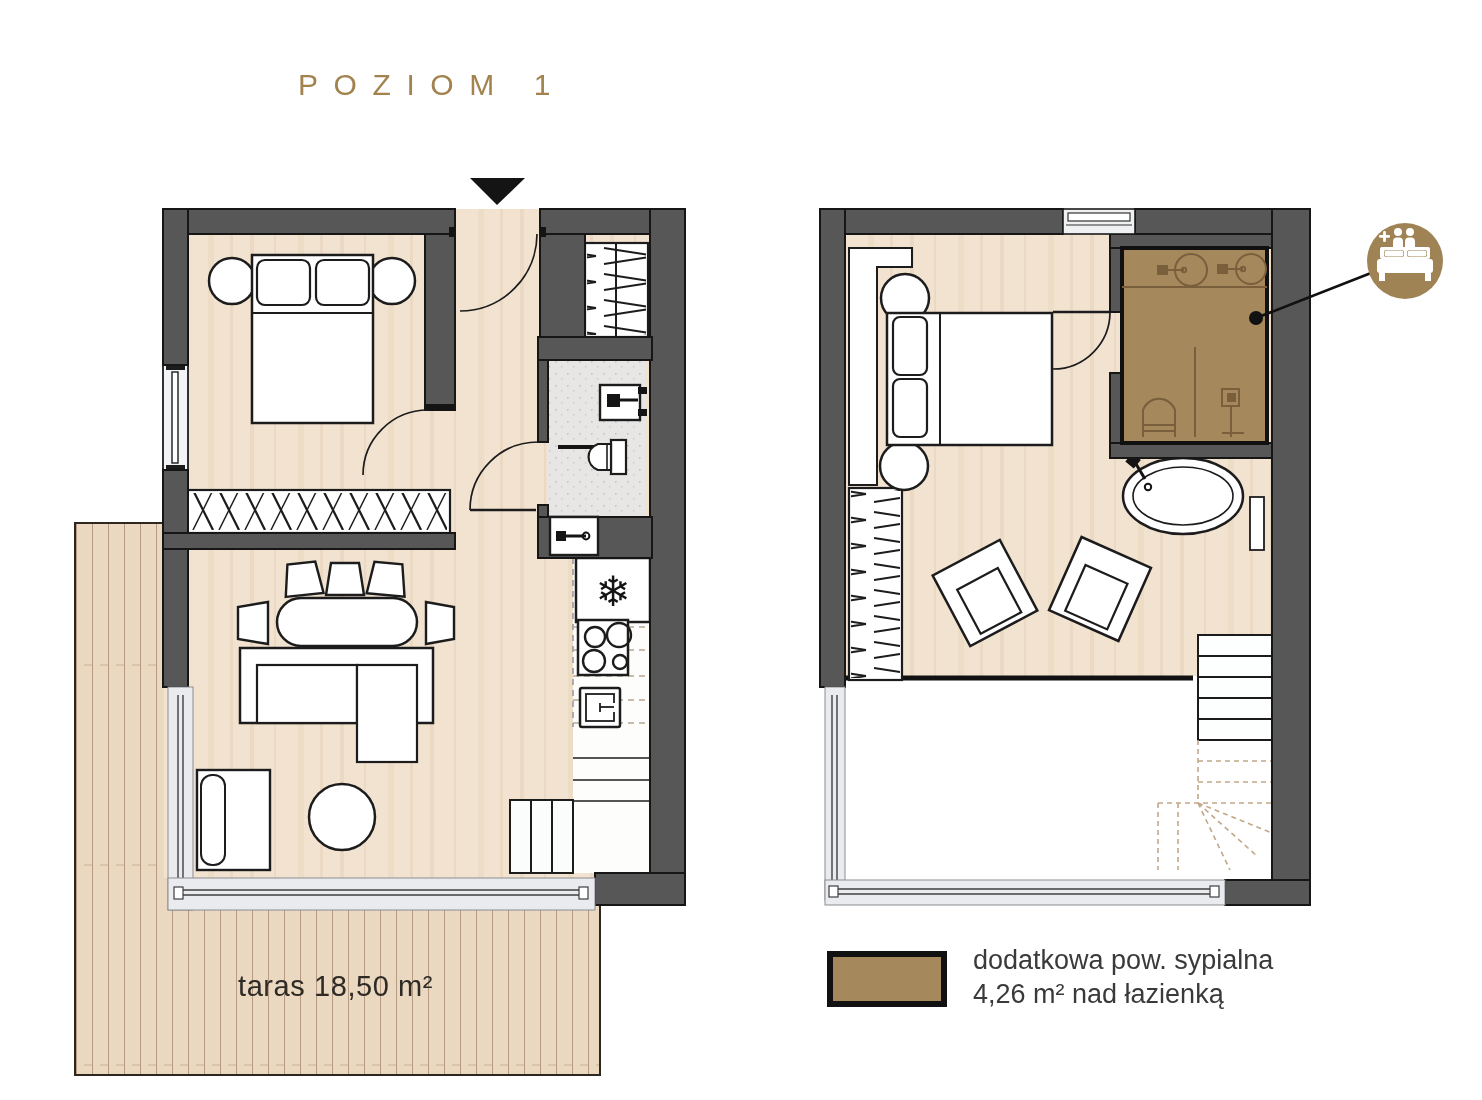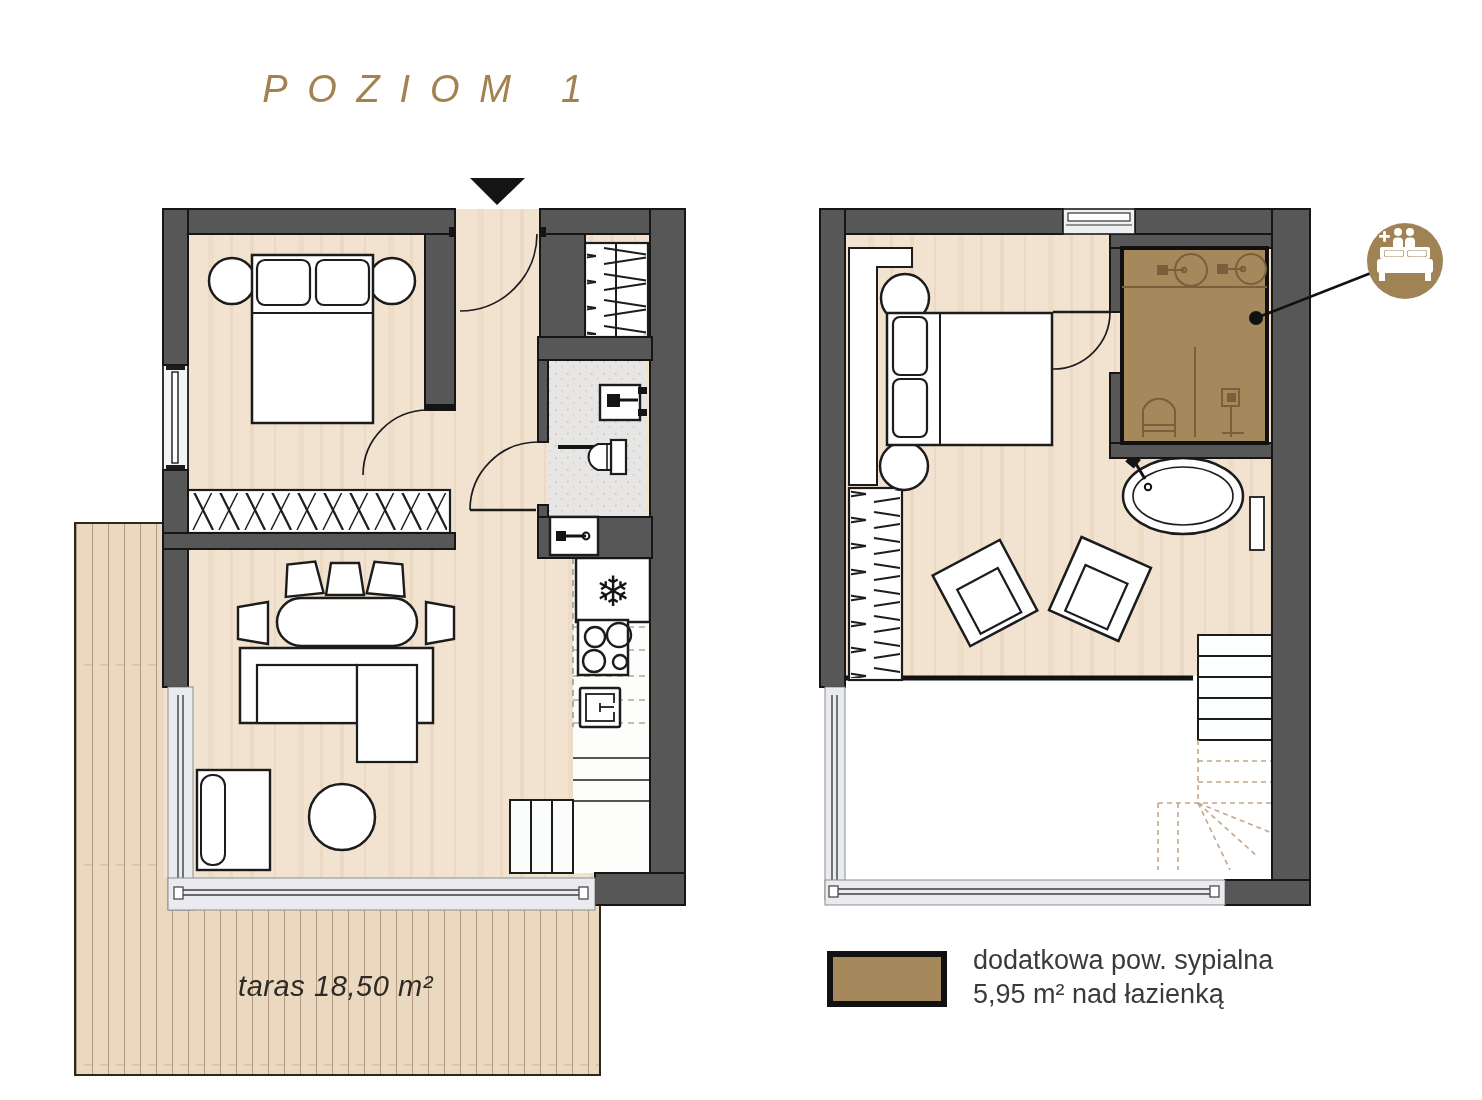--- a/index.html
+++ b/index.html
@@ -1,24 +1,24 @@
 <!DOCTYPE html>
 <html><head>
 <meta charset="utf-8">
 <style>
   html,body{margin:0;padding:0;background:#fff;}
   .canvas{position:relative;width:1482px;height:1100px;background:#ffffff;overflow:hidden;
           font-family:"Liberation Sans",sans-serif;}
-  .plan-title{position:absolute;top:68px;font-size:38px;font-weight:500;color:#a2824e;
-              letter-spacing:.52em;text-align:center;white-space:nowrap;font-style:italic;}
+  .plan-title{position:absolute;top:68px;font-size:30px;font-weight:500;color:#a2824e;
+              letter-spacing:.52em;text-align:center;white-space:nowrap;}
   #title-left{left:252px;width:360px;}
   #title-right{left:905px;width:360px;}
   .svg-wrap{position:absolute;}
   #terrace-label{position:absolute;left:238px;top:970px;font-size:29px;color:#2e2a26;
-                 letter-spacing:.02em;font-style:italic;}
+                 letter-spacing:.02em;}
   .legend{position:absolute;left:818px;top:946px;display:flex;align-items:center;padding-left:9px;}
   .legend-swatch{width:108px;height:44px;background:#a5885c;border:6px solid #111;}
   .legend-text{margin-left:26px;font-size:27px;color:#3a3a3a;line-height:1.25;margin-top:-2px;}
   svg{display:block;}
 </style>
 </head>
 <body>
 
 <div class="canvas">
 
@@ -352,17 +352,17 @@
     </g>
   </svg>
   </div>
 
   <div id="terrace-label">taras 18,50 m²</div>
 
   <div class="legend">
     <div class="legend-swatch"></div>
     <div class="legend-text">
       <div>dodatkowa pow. sypialna</div>
-      <div>5,95 m² nad łazienką</div>
+      <div>4,26 m² nad łazienką</div>
     </div>
   </div>
 
 </div>
 
 </body></html>

